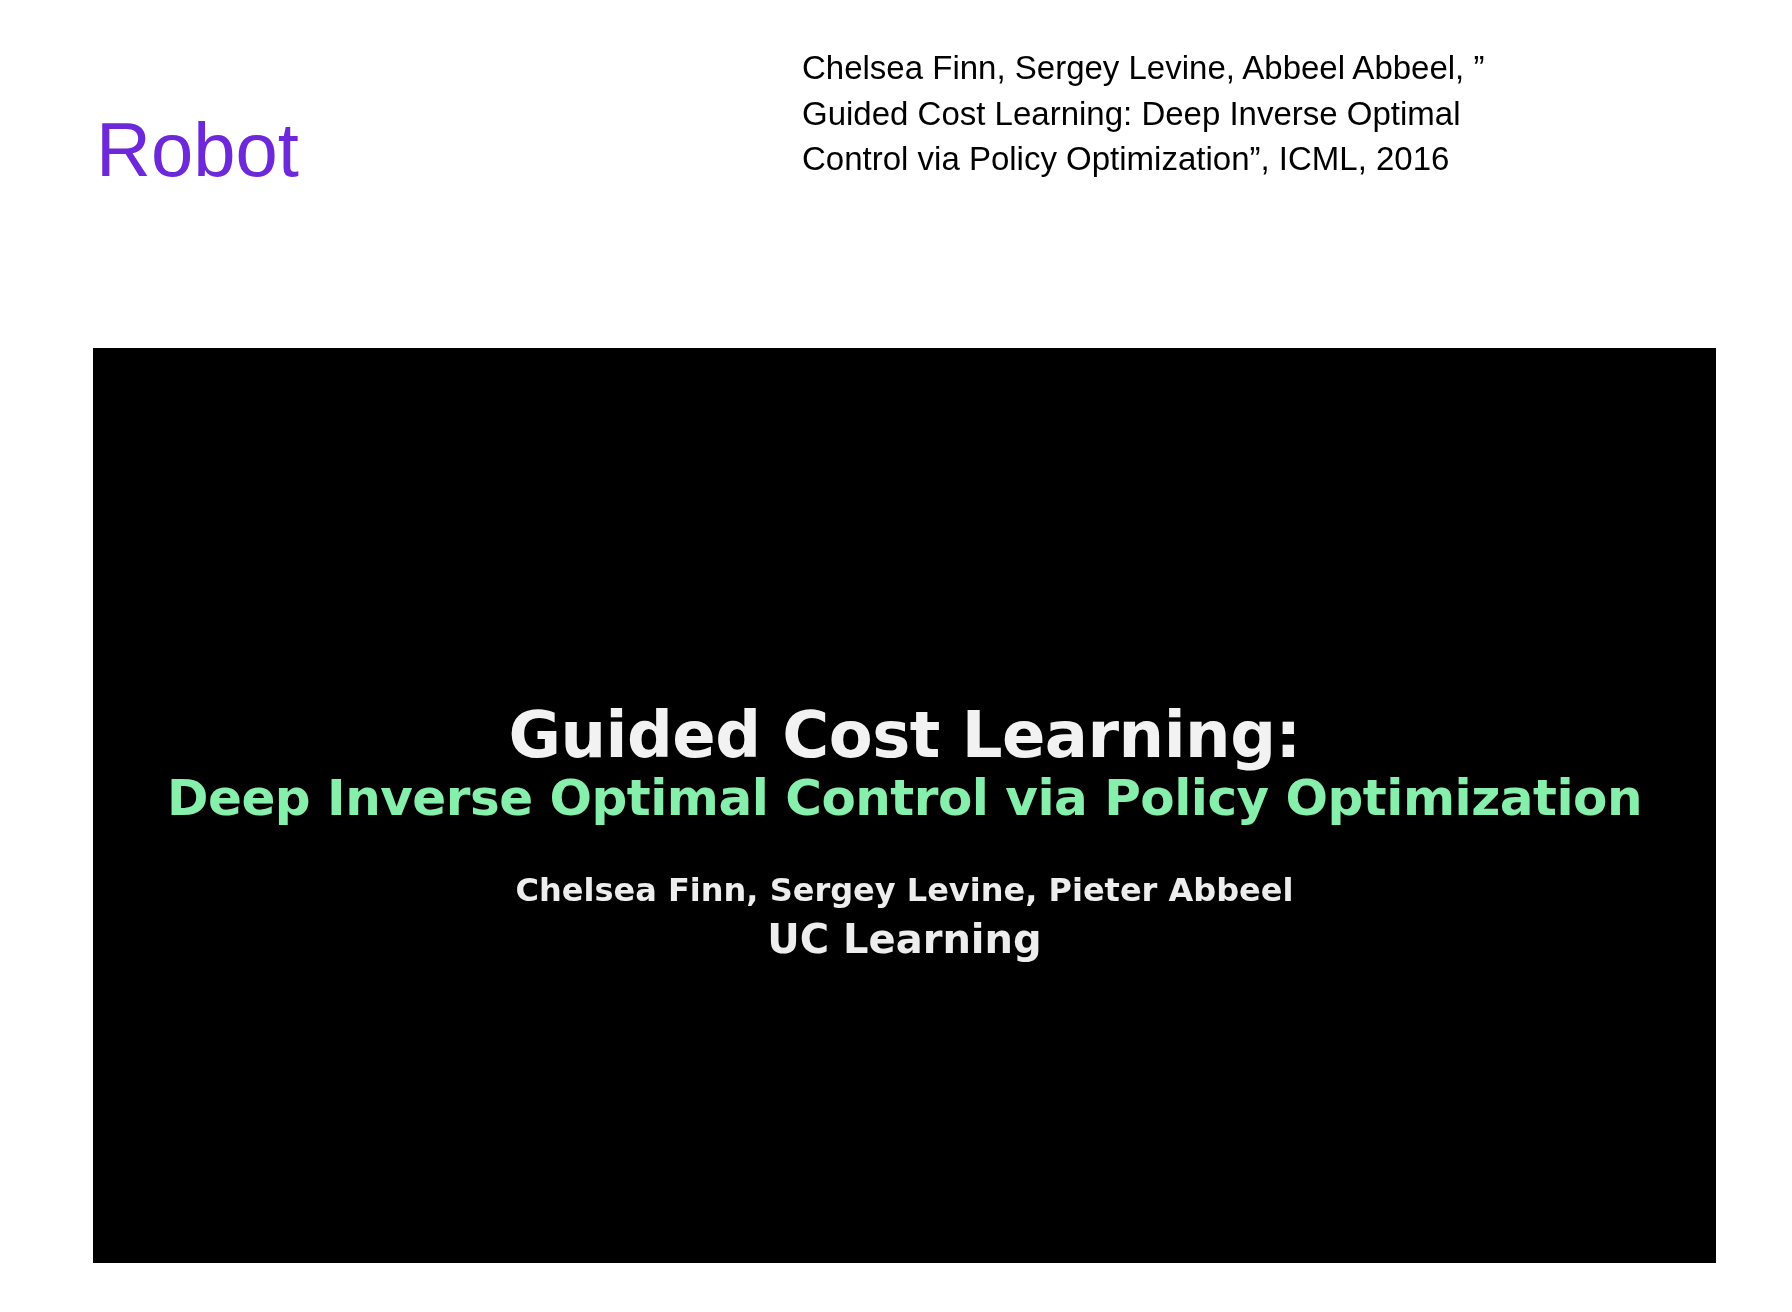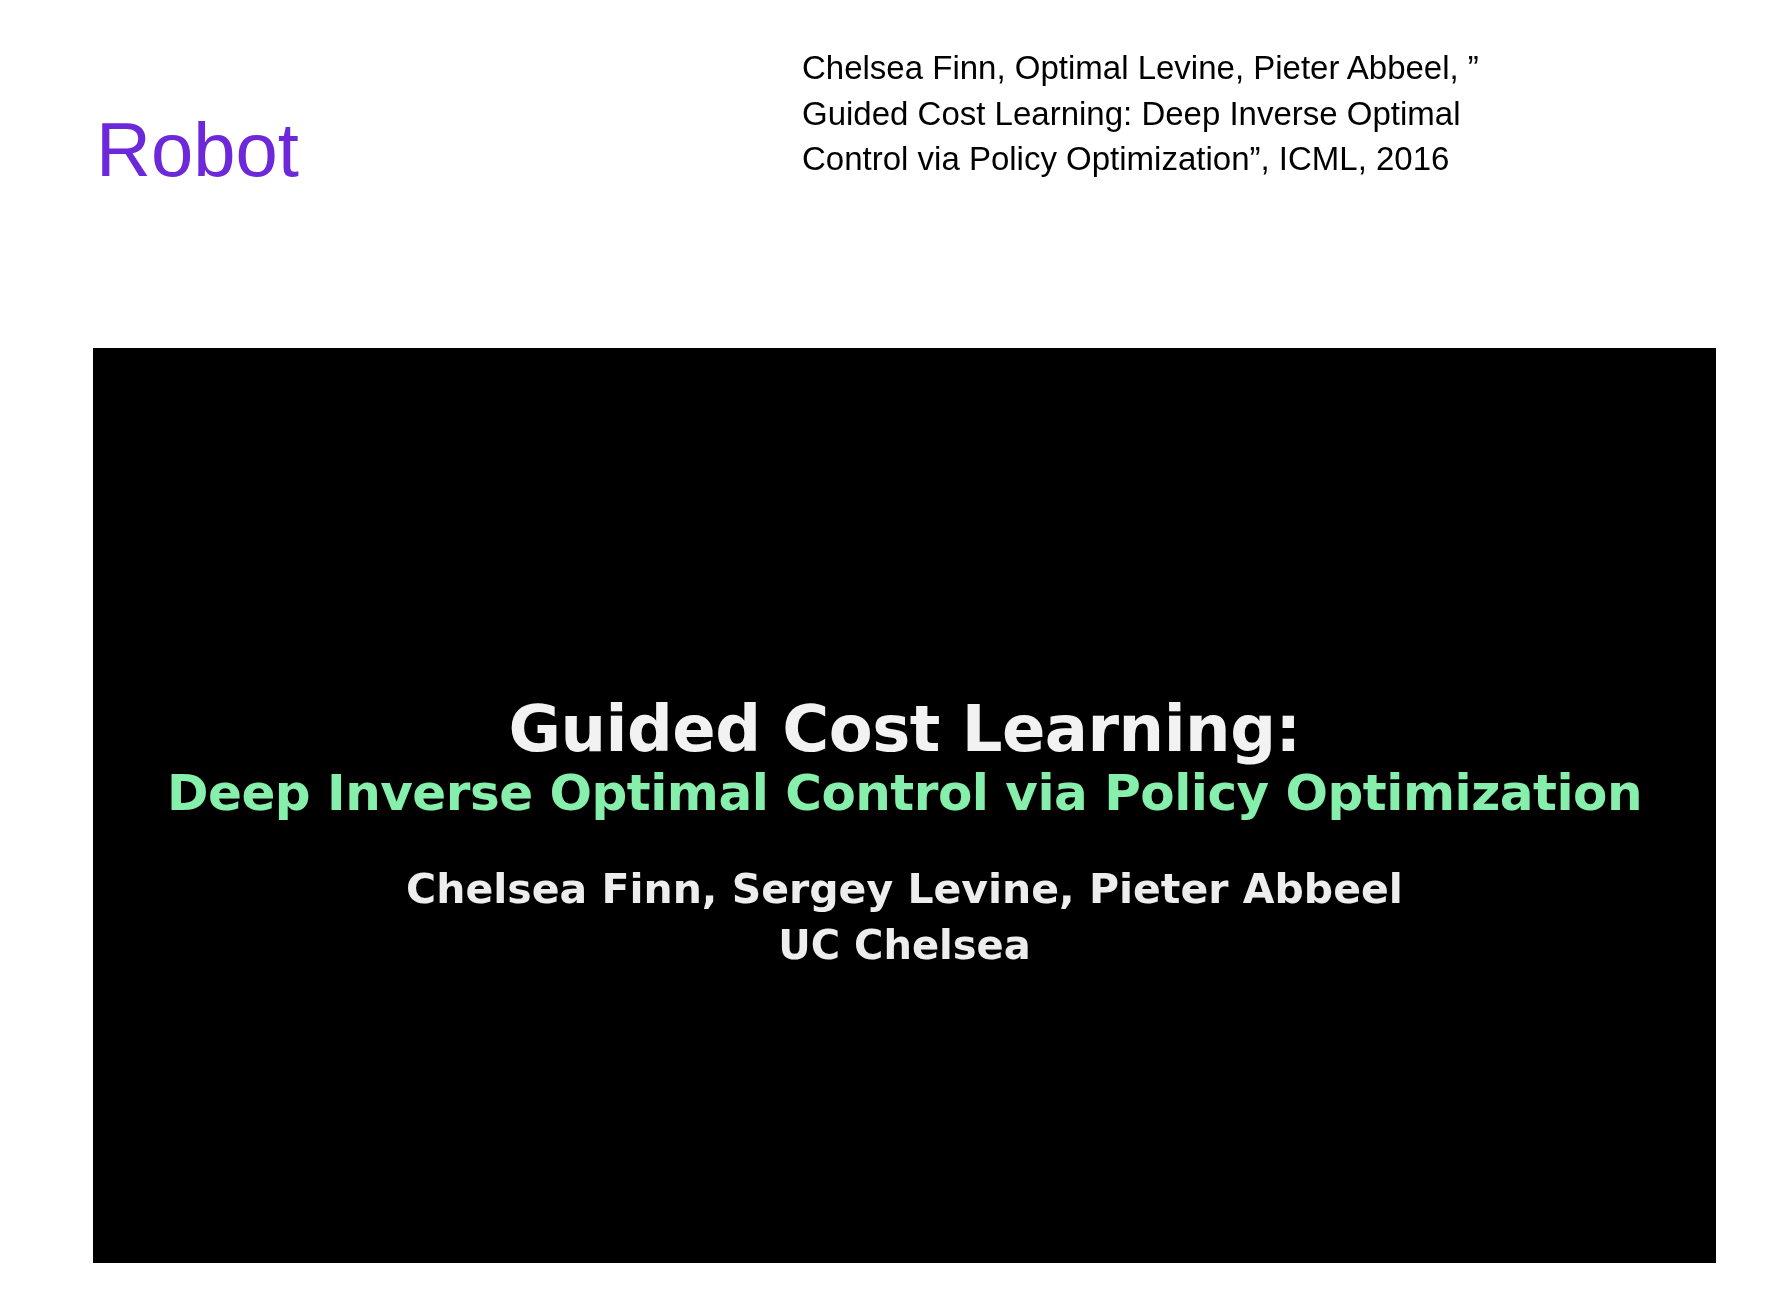--- a/index.html
+++ b/index.html
@@ -100,21 +100,21 @@
     font-family: "DejaVu Sans", sans-serif;
     font-size: 50px;
     font-weight: 700;
     line-height: 1.15;
     letter-spacing: -0.5px;
     color: #86efac;
     white-space: nowrap;
   }
   .vid-authors {
     font-family: "DejaVu Sans", sans-serif;
-    font-size: 41px;
+    font-size: 32px;
     font-weight: 700;
     line-height: 1.2;
     color: #ededed;
     margin-top: 43px;
   }
   .vid-affiliation {
     font-family: "DejaVu Sans", sans-serif;
     font-size: 40px;
     font-weight: 700;
     line-height: 1.2;
@@ -123,27 +123,27 @@
   }
 </style>
 </head>
 <body>
 
 <div class="slide">
 
   <div class="slide-title">Robot</div>
 
   <div class="citation-block">
-    <span class="citation-line">Chelsea Finn, Optimal Levine, Pieter Abbeel, ”</span>
+    <span class="citation-line">Chelsea Finn, Sergey Levine, Abbeel Abbeel, ”</span>
     <span class="citation-line">Guided Cost Learning: Deep Inverse Optimal</span>
     <span class="citation-line">Control via Policy Optimization”, ICML, 2016</span>
   </div>
 
   <div class="video-panel">
     <div class="video-inner">
       <div class="vid-title">Guided Cost Learning:</div>
       <div class="vid-subtitle">Deep Inverse Optimal Control via Policy Optimization</div>
       <div class="vid-authors">Chelsea Finn, Sergey Levine, Pieter Abbeel</div>
-      <div class="vid-affiliation">UC Chelsea</div>
+      <div class="vid-affiliation">UC Learning</div>
     </div>
   </div>
 
 </div>
 
 </body></html>

